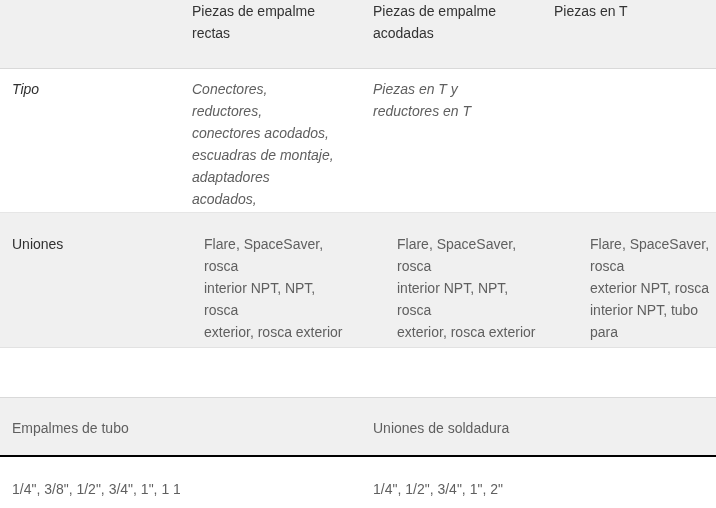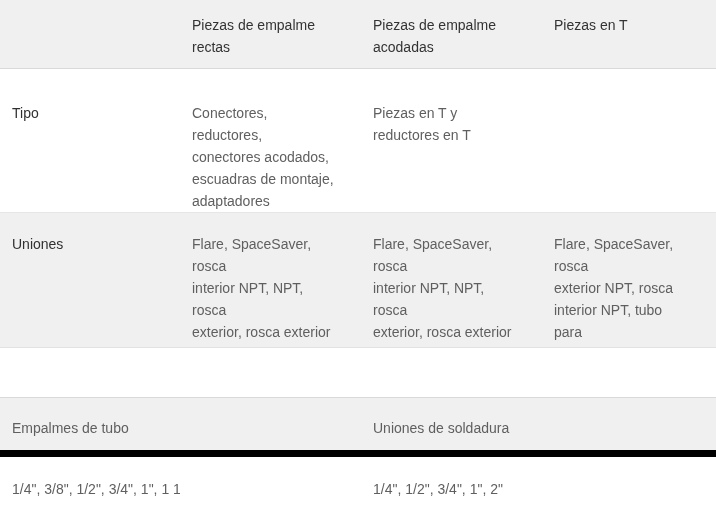--- a/index.html
+++ b/index.html
@@ -30,46 +30,47 @@
   }
   .label-cell { color: #303030; }
   .header-cell { color: #333333; }
 
   
   .row-header {
     height: 69px;
     background: #f0f0f0;
     border-bottom: 1px solid #d9d9d9;
   }
-  .row-header .cell { padding-top: 14px; }
+  .row-header .cell { }
 
   .row-tipo {
     height: 144px;
     background: #ffffff;
     border-bottom: 1px solid #e6e6e6;
   }
-  .row-tipo .cell { padding-top: 33px; }
+  .row-tipo .cell { padding-top: 9px; font-style: italic; }
 
   .row-uniones {
     height: 135px;
     background: #f0f0f0;
     border-bottom: 1px solid #e2e2e2;
+    gap: 12px;
   }
   .row-uniones .cell { padding-top: 20px; }
 
   .row-gap {
     height: 50px;
     background: #ffffff;
     border-bottom: 1px solid #d9d9d9;
   }
 
   .row-empalmes {
     height: 59px;
     background: #f0f0f0;
-    border-bottom: 7px solid #000000;
+    border-bottom: 2px solid #000000;
   }
   .row-empalmes .cell { padding-top: 19px; }
 
   .row-sizes {
     height: 51px;
     background: #ffffff;
   }
   .row-sizes .cell { padding-top: 21px; white-space: nowrap; }
 </style>
 </head>

